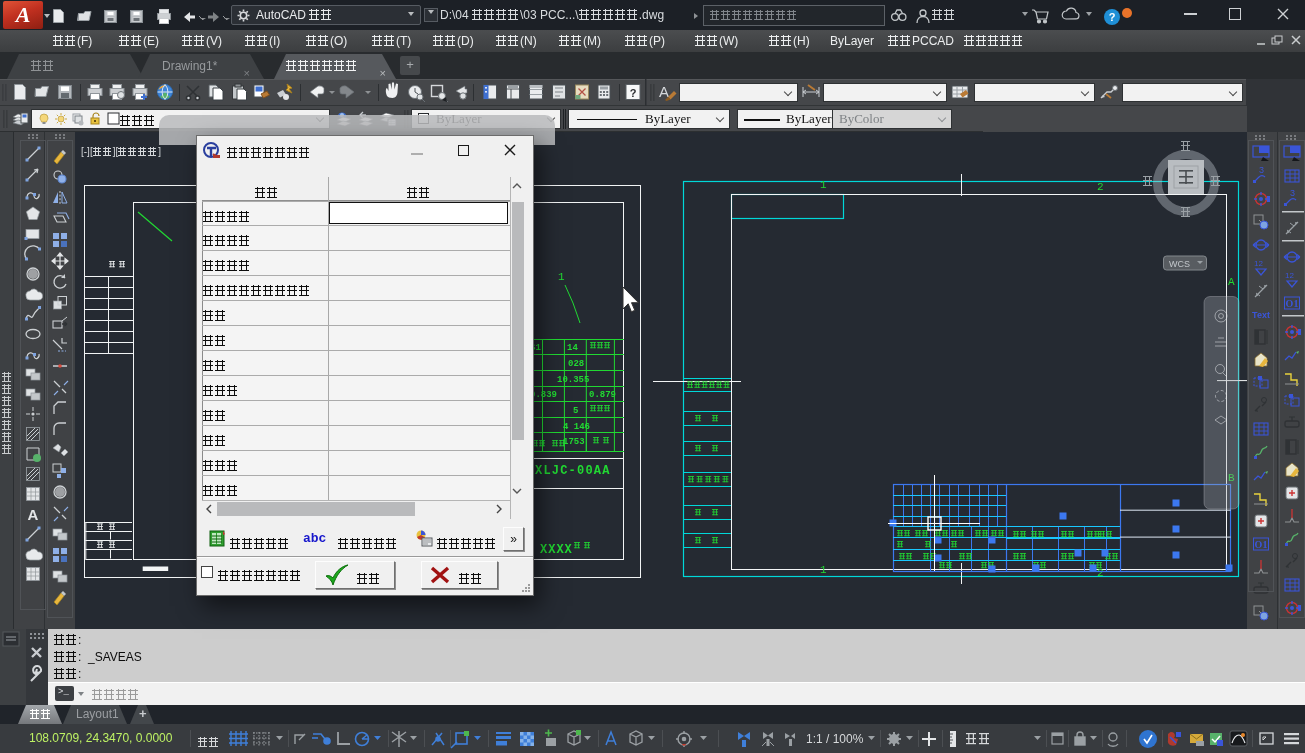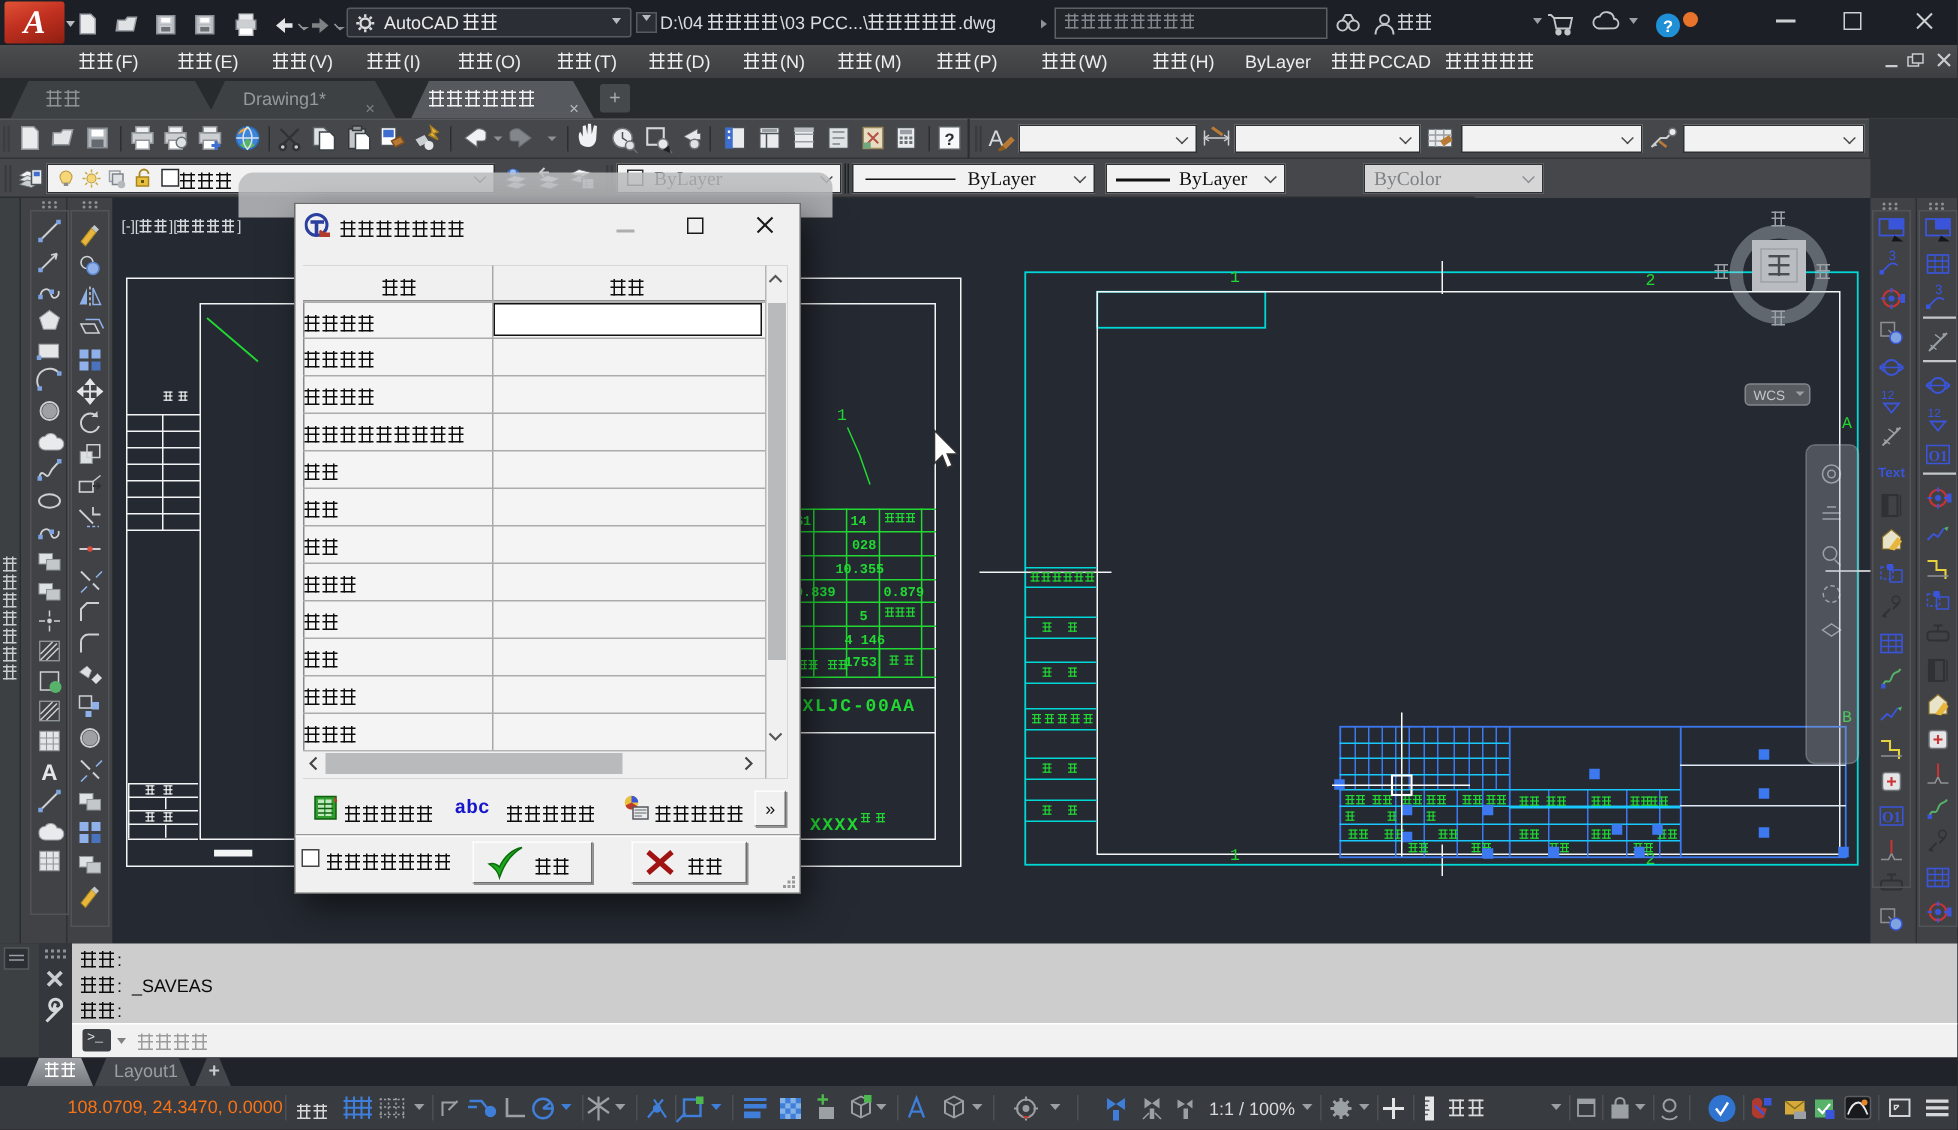--- a/index.html
+++ b/index.html
@@ -397,21 +397,21 @@
 <div class="ab combo" style="left:568px;top:109px;width:162px;height:20px">
       <span style="position:absolute;left:8px;top:9px;width:60px;height:1.4px;background:#111"></span>
       <span style="position:absolute;left:76px;top:1px;font-family:'Liberation Serif',serif;font-size:13px">ByLayer</span>
       <span class="cv"></span>
     </div>
 <div class="ab combo" style="left:737px;top:109px;width:120px;height:20px">
       <span style="position:absolute;left:6px;top:9px;width:36px;height:2.4px;background:#111"></span>
       <span style="position:absolute;left:48px;top:1px;font-family:'Liberation Serif',serif;font-size:13px">ByLayer</span>
       <span class="cv"></span>
     </div>
-<div class="ab combo" style="left:909px;top:109px;width:120px;height:20px;background:#d6d6d6;color:#7e8285">
+<div class="ab combo" style="left:832px;top:109px;width:120px;height:20px;background:#d6d6d6;color:#7e8285">
       <span style="position:absolute;left:6px;top:1px;font-family:'Liberation Serif',serif;font-size:13px">ByColor</span>
       <span class="cv" style="border-color:#8e9194"></span>
     </div>
 <div class="ab" style="left:563px;top:109px;width:3px;height:20px;background:linear-gradient(#1e2124,#1e2124) 0 0/1px 20px no-repeat,linear-gradient(#1e2124,#1e2124) 2px 0/1px 20px no-repeat"></div>
 
 <div class="ab" id="lpanel"></div>
 <div class="ab" id="lbar"></div>
 <div class="ab" id="canvas"></div>
 <div class="ab" id="rbar"></div>
 <div class="ab" style="left:2px;top:370px;width:11px;color:#c9ccce;text-align:center;line-height:12px"><i class="c2 c"></i><br><i class="c2 c"></i><br><i class="c2 c"></i><br><i class="c2 c"></i><br><i class="c2 c"></i><br><i class="c2 c"></i><br><i class="c2 c"></i></div>
@@ -1286,21 +1286,21 @@
 
 <div class="ab" id="mtabs"></div>
 <div class="ab" style="left:18px;top:705px;width:44px;height:19px;background:linear-gradient(#a3a7ab,#75787c);clip-path:polygon(8px 0,calc(100% - 8px) 0,100% 100%,0 100%)"></div>
 <div class="ab" style="left:30px;top:708px;color:#fff;font-size:11px;font-weight:bold"><i class="c2 c"></i><i class="c2 c"></i></div>
 <div class="ab" style="left:63px;top:705px;width:64px;height:19px;background:#43474b;clip-path:polygon(8px 0,calc(100% - 8px) 0,100% 100%,0 100%)"></div>
 <div class="ab" style="left:76px;top:707px;color:#9b9ea2;font-size:12px">Layout1</div>
 <div class="ab" style="left:130px;top:705px;width:24px;height:19px;background:#43474b;clip-path:polygon(8px 0,calc(100% - 8px) 0,100% 100%,0 100%)"></div>
 <div class="ab" style="left:139px;top:706px;color:#c8cbce;font-size:13px;font-weight:bold">+</div>
 
 <div class="ab" id="sbar"></div>
-<div class="ab" style="left:45px;top:731px;color:#f97316;font-size:12px">108.0709, 24.3470, 0.0000</div>
+<div class="ab" style="left:29px;top:731px;color:#bef264;font-size:12px">108.0709, 24.3470, 0.0000</div>
 <div class="ab sep" style="left:190px"></div>
 <div class="ab" style="left:198px;top:732px;color:#d7d9db"><i class="c2 c"></i><i class="c2 c"></i></div>
 <svg class="ab" style="left:0;top:724px" width="1305" height="29" viewBox="0 0 1305 29">
       <g stroke="#3f7fd9" stroke-width="1.4">
         <path d="M231 7v15M236 7v15M241 7v15M246 7v15M229 10h19M229 14.5h19M229 19h19"></path>
       </g>
       <g stroke="#9ba0a4" stroke-dasharray="1.5 1.5">
         <path d="M254 8v14M259 8v14M264 8v14M269 8v14M253 9h17M253 14h17M253 19h17"></path>
       </g>
       <path d="M276 12l3.5 4 3.5-4z" fill="#9ba0a4"></path>

